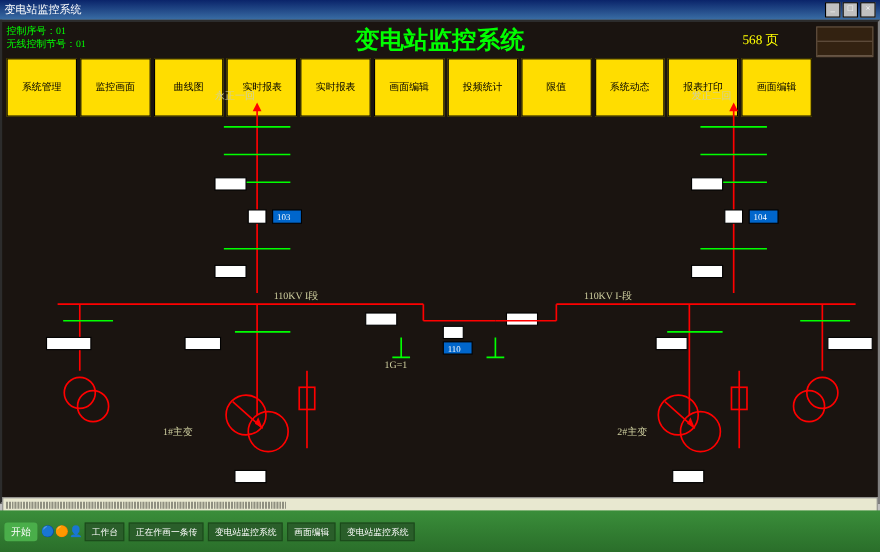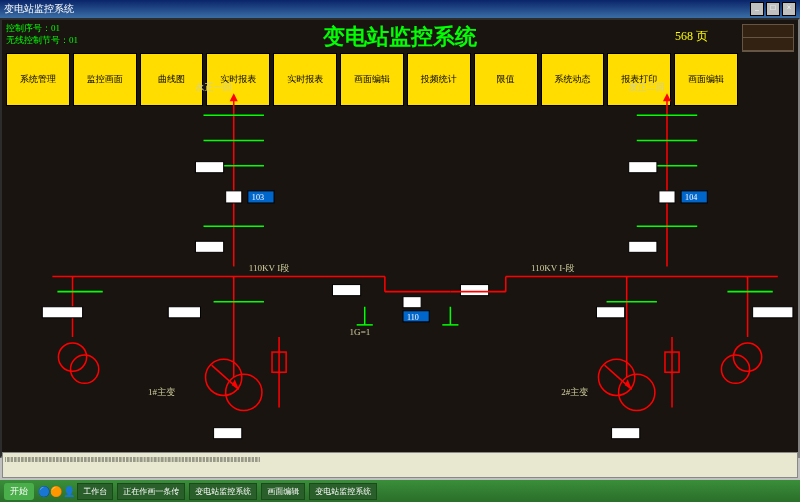--- a/index.html
+++ b/index.html
@@ -16,21 +16,21 @@
 .menubar{position:absolute;top:33px;left:4px;right:60px;display:flex;gap:3px;}
 .menubtn{background:#ffdd00;border:1px solid #000;font-size:9px;padding:19px 4px;color:#000;flex:1;text-align:center;white-space:nowrap;overflow:hidden;}
 .diagram{position:absolute;top:55px;left:0;right:0;bottom:8px;}
 .line-red{stroke:#f00;stroke-width:1.5;fill:none;}
 .line-green{stroke:#0f0;stroke-width:1.5;fill:none;}
 .box-label{fill:#fff;font-size:8px;}
 .box-white{fill:#fff;stroke:#000;}
 .box-blue{fill:#06c;stroke:#000;}
 .txt-white{fill:#d0d0a0;font-size:9px;}
 .alarmbar{position:absolute;left:2px;right:2px;bottom:24px;height:26px;background:#e8e8d0;border:1px solid #888;font-size:7px;overflow:hidden;white-space:nowrap;padding:2px;}
-.taskbar{position:absolute;left:0;right:0;bottom:0;height:22px;background:linear-gradient(#3a8e3a,#2a6e2a);display:flex;align-items:center;font-size:9px;color:#fff;}
+.taskbar{position:absolute;left:0;right:0;bottom:0;height:38px;background:linear-gradient(#3a8e3a,#2a6e2a);display:flex;align-items:center;font-size:9px;color:#fff;}
 .start{background:#4aae4a;padding:2px 6px;border-radius:3px;margin:0 4px;}
 .task{background:#2a5e2a;padding:2px 5px;margin:0 2px;border:1px solid #1a4a1a;font-size:8px;white-space:nowrap;overflow:hidden;max-width:100px;}
 </style>
 </head>
 <body>
 
 <div class="titlebar">
   <span>变电站监控系统</span>
   <div class="winbtns">
     <div class="winbtn">_</div>

